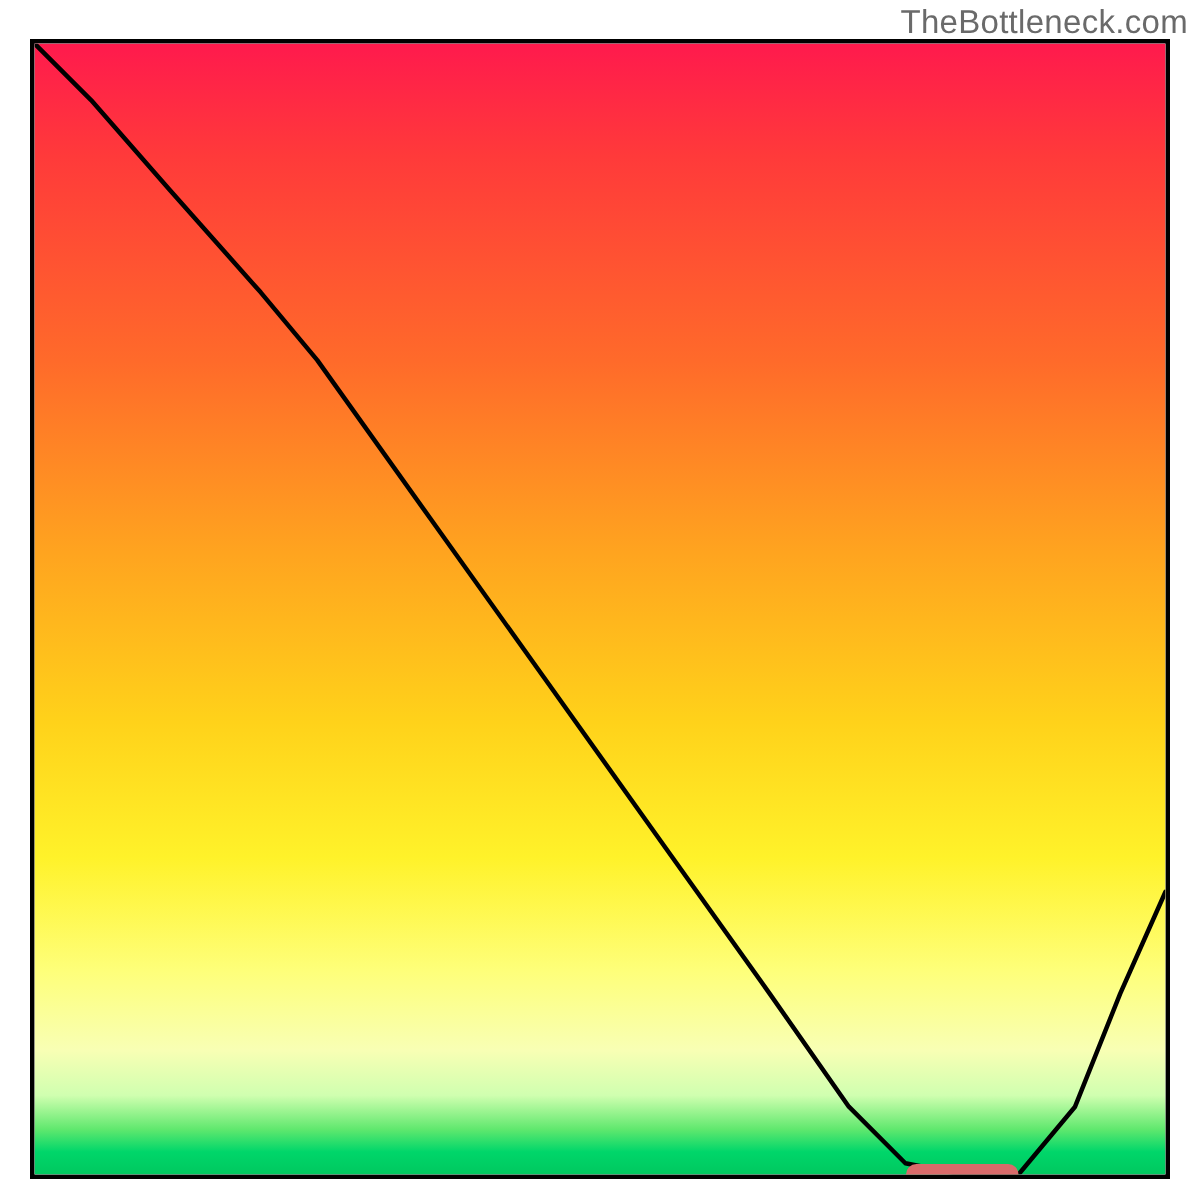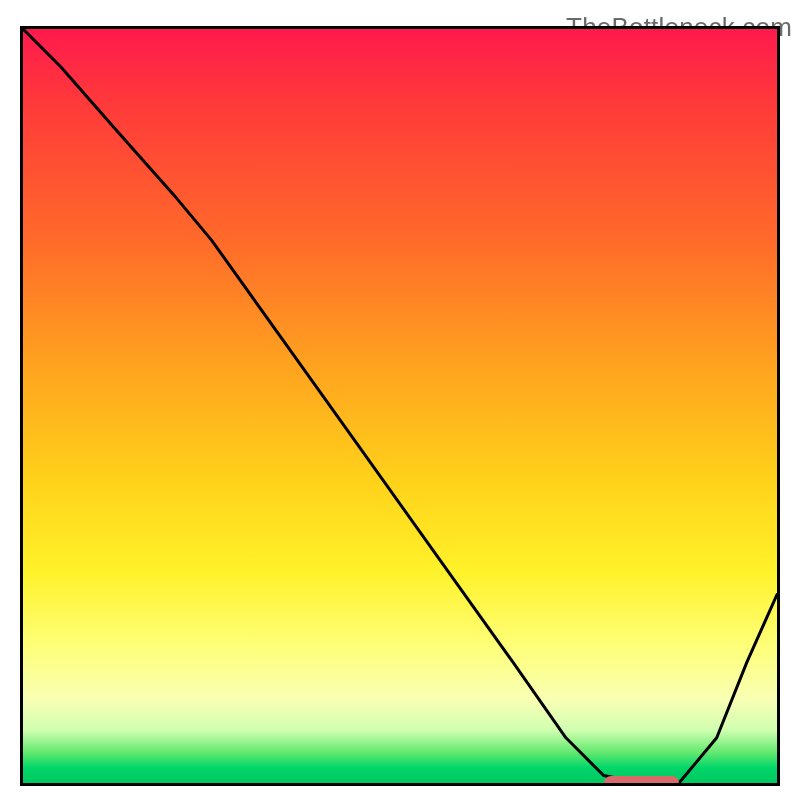--- a/index.html
+++ b/index.html
@@ -10,24 +10,24 @@
     background: #ffffff;
     font-family: Arial, Helvetica, sans-serif;
   }
   .container {
     position: relative;
     width: 800px;
     height: 800px;
   }
   .watermark {
     position: absolute;
-    top: 12px;
+    top: 2px;
     right: 8px;
     color: #6a6a6a;
-    font-size: 26px;
+    font-size: 22px;
     font-weight: 500;
     letter-spacing: 0.2px;
   }
   .plot-frame {
     position: absolute;
     left: 20px;
     top: 26px;
     width: 760px;
     height: 760px;
     border: 3px solid #000;

